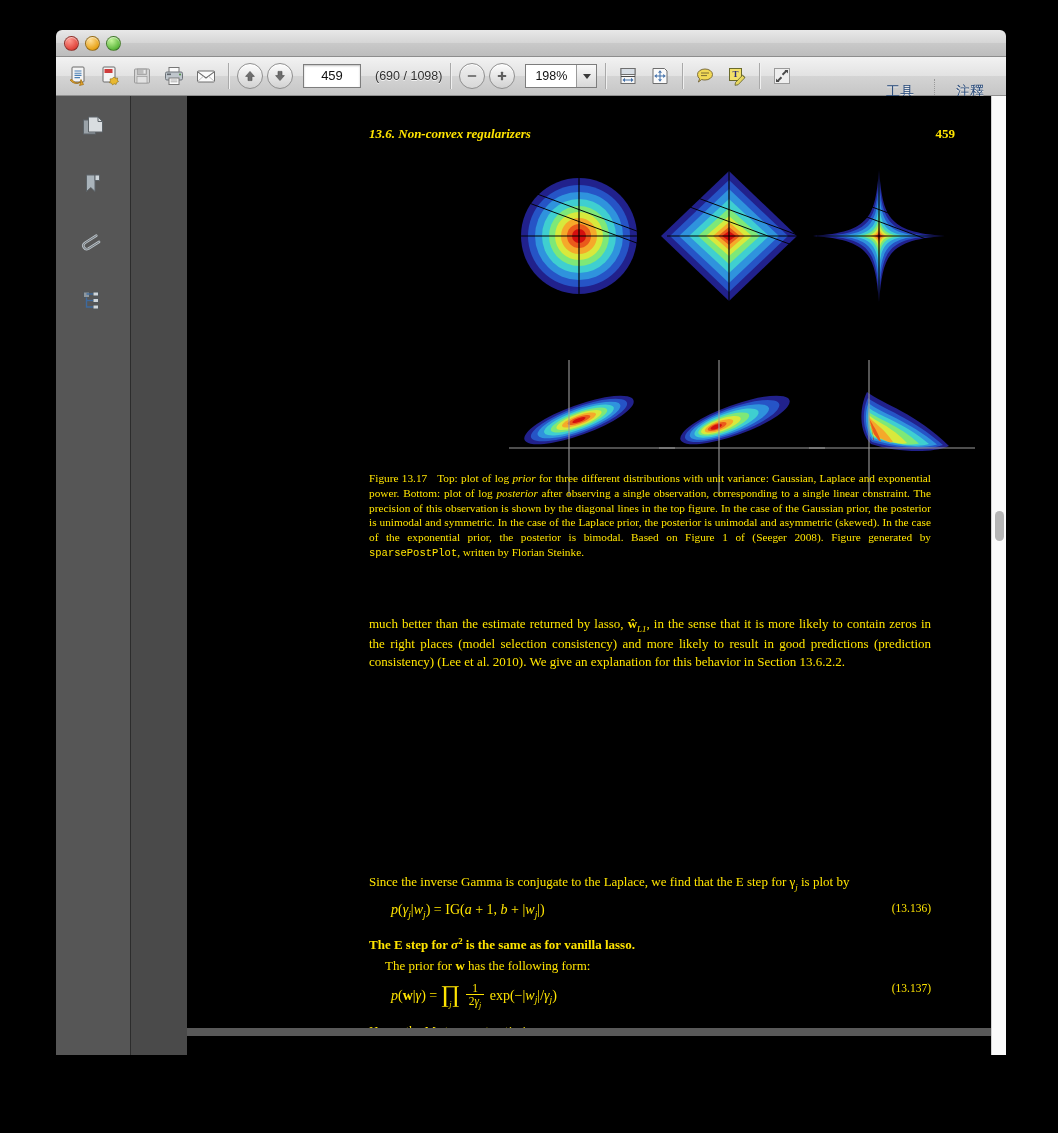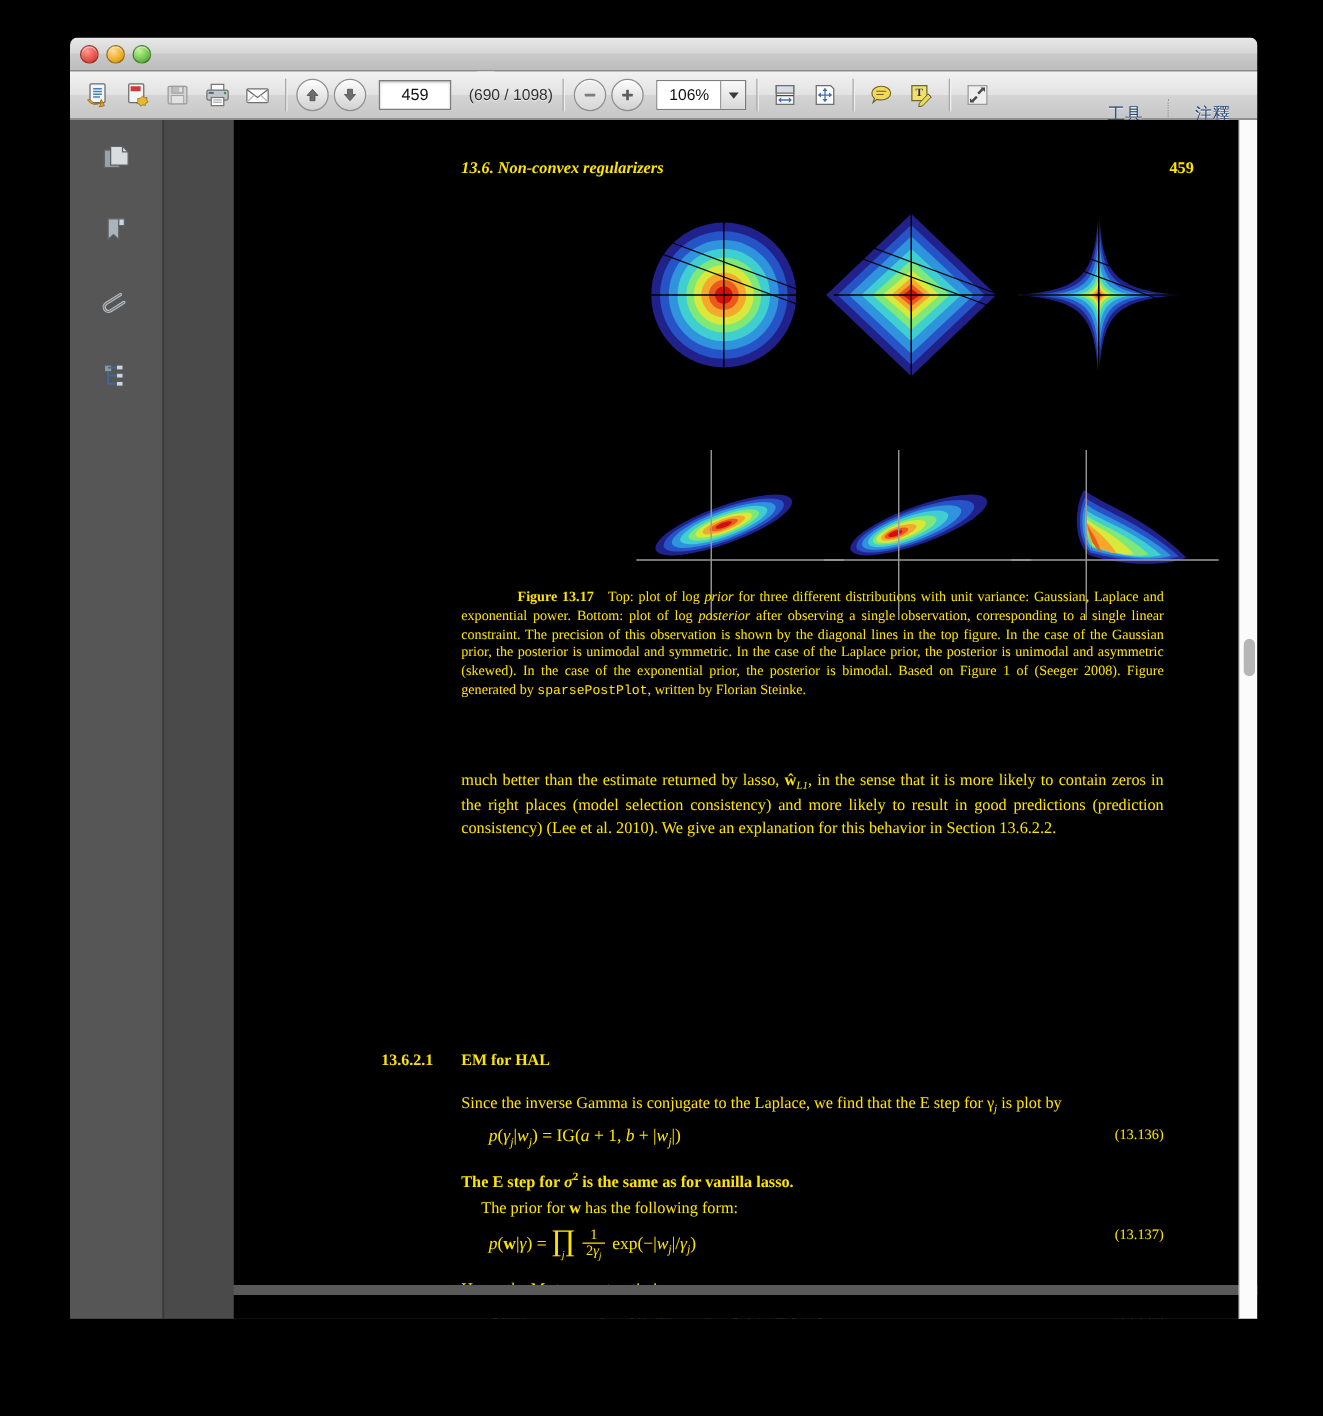--- a/index.html
+++ b/index.html
@@ -179,21 +179,21 @@
   .figrow.top { top: 72px; height: 150px; }
   .figrow.bot { top: 262px; height: 135px; }
   .figcell { position: absolute; }
 
   .caption {
     position: absolute; left: 182px; top: 375px; width: 562px;
     font-family: "Liberation Serif", serif;
     font-size: 11.3px; line-height: 1.31; color: #ffe400;
     text-align: justify;
   }
-  .caption b { font-weight: 700; margin-left: 45px; }
+  .caption b { font-weight: 400; }
   .caption i { font-style: italic; }
   .caption .mono { font-family: "Liberation Mono", monospace; font-size: 10.5px; }
 
   .bodypara {
     position: absolute; left: 182px; width: 562px;
     font-family: "Liberation Serif", serif;
     font-size: 13px; line-height: 1.33; color: #ffe400;
     text-align: justify;
   }
   #para1 { top: 519px; }
@@ -332,21 +332,21 @@
             <rect x="2.8" y="5.9" width="8.4" height="2.2" rx="0.5" fill="#7d7d7d"></rect>
           </svg>
         </div>
         <div class="round-btn">
           <svg width="14" height="14" viewBox="0 0 14 14">
             <rect x="2.8" y="5.9" width="8.4" height="2.2" rx="0.5" fill="#5f5f5f"></rect>
             <rect x="5.9" y="2.8" width="2.2" height="8.4" rx="0.5" fill="#5f5f5f"></rect>
           </svg>
         </div>
         <div class="zoom-box">
-          <div class="zoom-val">106%</div>
+          <div class="zoom-val">198%</div>
           <div class="zoom-arrow">
             <span class="caret-down"></span>
           </div>
         </div>
       </div>
 
       <div class="tb-sep"></div>
 
       <div class="tb-group">
         <div class="tb-btn">
@@ -607,24 +607,20 @@
 
             <div class="caption"><b>Figure 13.17</b>&nbsp;&nbsp;&nbsp;<span>Top: plot of log </span><i>prior</i><span> for three different distributions with unit variance: Gaussian, Laplace and exponential power. Bottom: plot of log </span><i>posterior</i><span> after observing a single observation, corresponding to a single linear constraint. The precision of this observation is shown by the diagonal lines in the top figure. In the case of the Gaussian prior, the posterior is unimodal and symmetric. In the case of the Laplace prior, the posterior is unimodal and asymmetric (skewed). In the case of the exponential prior, the posterior is bimodal. Based on Figure 1 of (Seeger 2008). Figure generated by </span><span class="mono">sparsePostPlot</span><span>, written by Florian Steinke.</span></div>
 
             <div class="bodypara" id="para1">
               much better than the estimate returned by lasso, <span class="mathrm" style="font-weight:700">ŵ</span><sub class="s">L1</sub>, in the sense that it is more likely to
               contain zeros in the right places (model selection consistency) and more likely to result in good
               predictions (prediction consistency) (Lee et al. 2010). We give an explanation for this behavior in
               Section 13.6.2.2.
             </div>
 
-            <div class="subhead">
-              <span class="num">13.6.2.1</span>
-              <span>EM for HAL</span>
-            </div>
 
             <div class="line" style="top:778px;">
               <span>Since the inverse Gamma is conjugate to the Laplace, we find that the E step for γ</span><sub class="s">j</sub><span> is plot by</span>
             </div>
 
             <div class="eqline" style="top:806px;">
               <span class="eq">
                 <span class="mathit">p</span>(<span class="mathit">γ</span><sub class="s">j</sub>|<span class="mathit">w</span><sub class="s">j</sub>) = <span class="mathrm">IG</span>(<span class="mathit">a</span> + 1, <span class="mathit">b</span> + |<span class="mathit">w</span><sub class="s">j</sub>|)
               </span>
               <span class="eqnum">(13.136)</span>

